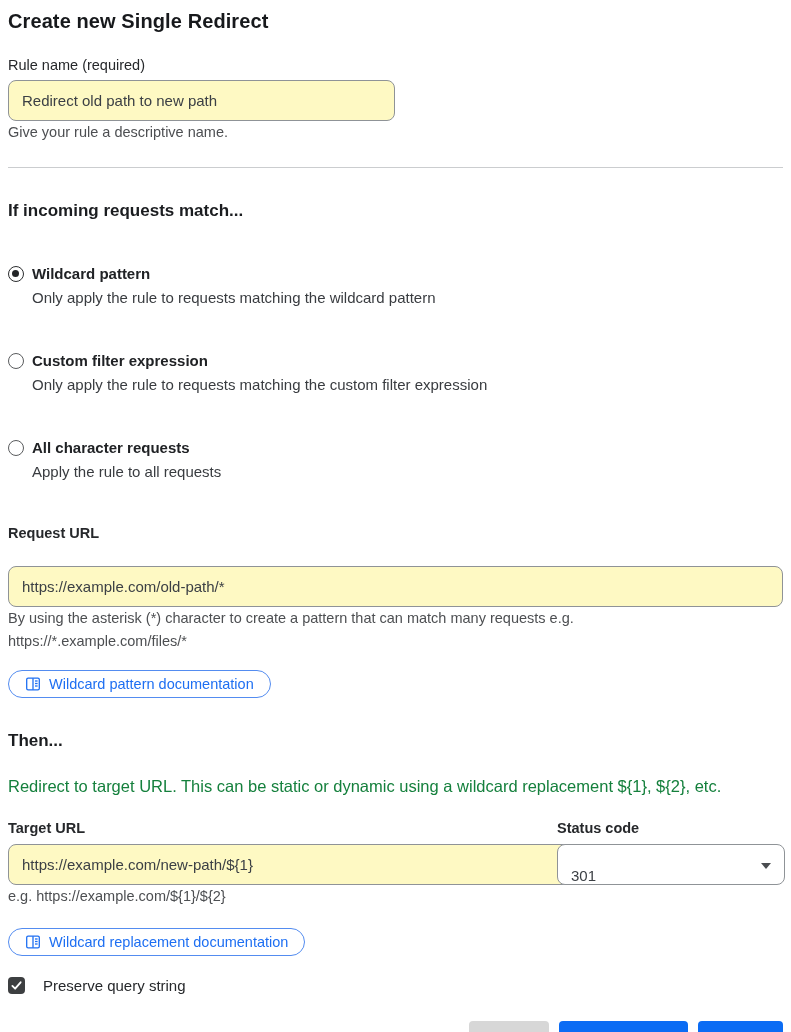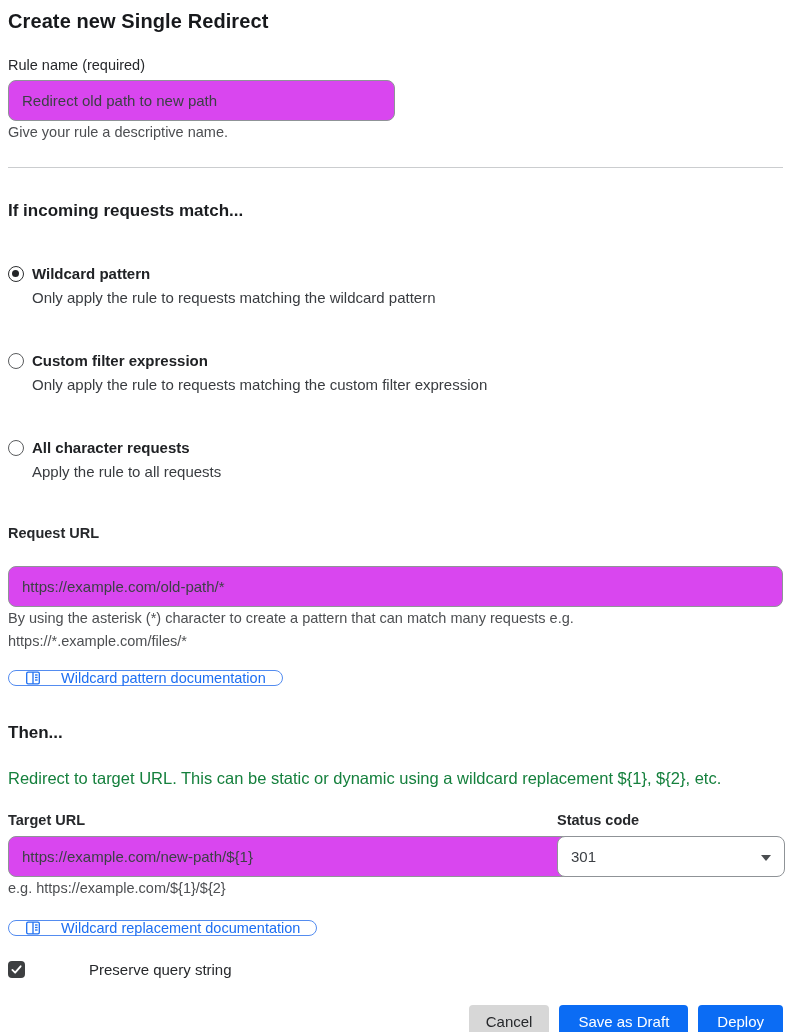--- a/index.html
+++ b/index.html
@@ -20,21 +20,21 @@
   
   .text-input {
     display: block;
     height: 41px;
     border: 1px solid #8f9397;
     border-radius: 8px;
     padding: 0 13px;
     font-family: "Liberation Sans", sans-serif;
     font-size: 15px;
     color: #3c4045;
-    background: #d946ef;
+    background: #fef9c3;
     outline: none;
   }
   .rule-name-input { width: 387px; margin-top: 7px; }
   .full-input { width: 775px; margin-top: 25px; }
 
   hr.divider { border: none; border-top: 1px solid #cbcdcf; margin-top: 23px; }
 
   
   .radio-group { margin-top: 43px; }
   .radio-option { display: flex; align-items: flex-start; margin-bottom: 41px; cursor: pointer; }
@@ -57,22 +57,22 @@
     background: #232527;
   }
   .radio-texts { margin-left: 8px; }
   .radio-label { font-size: 15px; font-weight: 700; color: #202225; line-height: 20px; }
   .radio-desc { font-size: 15px; color: #393c40; line-height: 24px; margin-top: 2px; }
 
   
   .doc-button {
     display: inline-flex;
     align-items: center;
-    gap: 20px;
-    height: 16px;
+    gap: 8px;
+    height: 28px;
     padding: 0 16px;
     border: 1px solid #538cf0;
     border-radius: 15px;
     background: #fff;
     color: #1e6ff2;
     font-family: "Liberation Sans", sans-serif;
     font-size: 14.5px;
     cursor: pointer;
   }
   .doc-button svg { display: block; }
@@ -85,37 +85,37 @@
 
   .select-box {
     position: relative;
     width: 228px;
     height: 41px;
     margin-top: 8px;
     border: 1px solid #8f9397;
     border-radius: 8px;
     background: #fff;
     display: flex;
-    align-items: center;
+    align-items: flex-end;
     padding: 0 13px;
     font-size: 15px;
     color: #3c4045;
     cursor: pointer;
   }
   .select-caret {
     position: absolute;
     right: 13px; top: 18px;
     width: 0; height: 0;
     border-left: 5px solid transparent;
     border-right: 5px solid transparent;
     border-top: 6px solid #4a4d50;
   }
 
   
-  .checkbox-row { display: flex; align-items: center; margin-top: 21px; cursor: pointer; gap: 46px; }
+  .checkbox-row { display: flex; align-items: center; margin-top: 21px; cursor: pointer; }
   .checkbox-box {
     flex: 0 0 auto;
     width: 17px; height: 17px;
     border-radius: 4px;
     background: #3d3f41;
     display: flex; align-items: center; justify-content: center;
   }
   .checkbox-label { font-size: 15px; color: #26282b; margin-left: 18px; }
 
   

